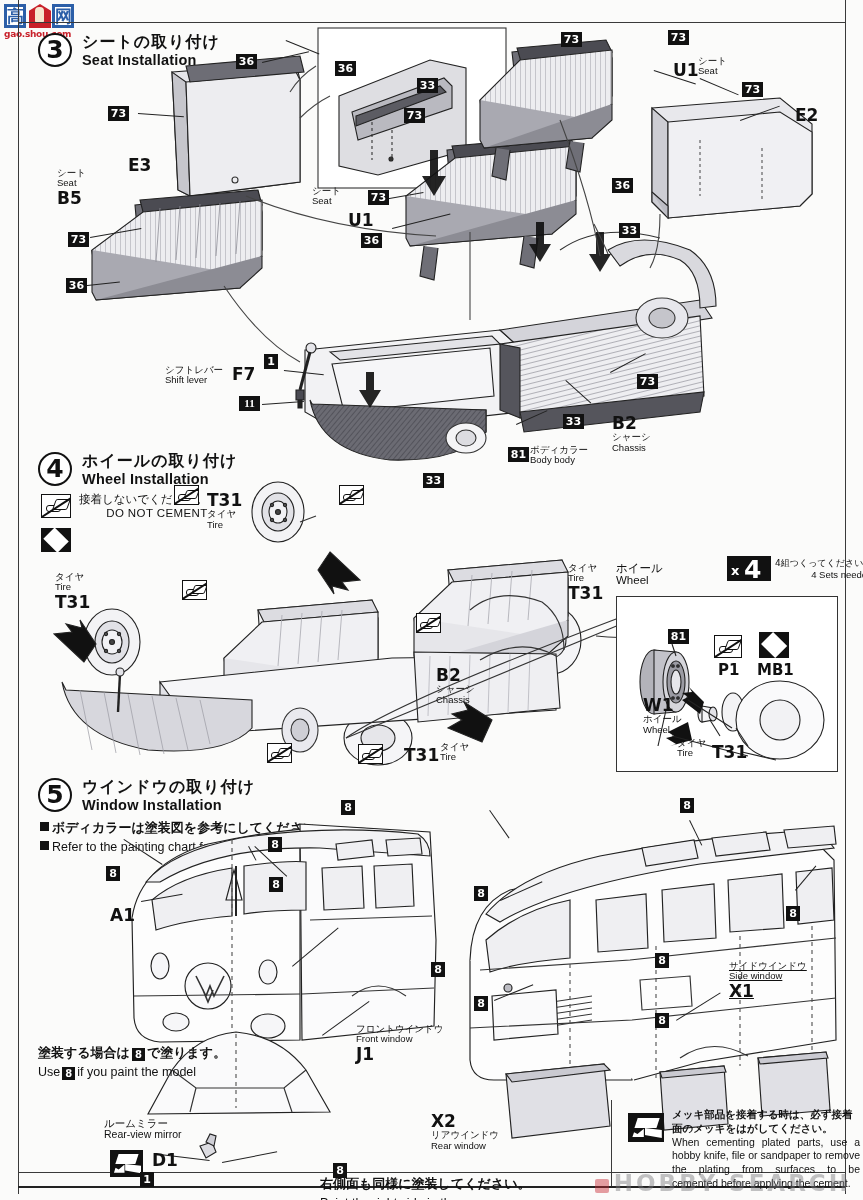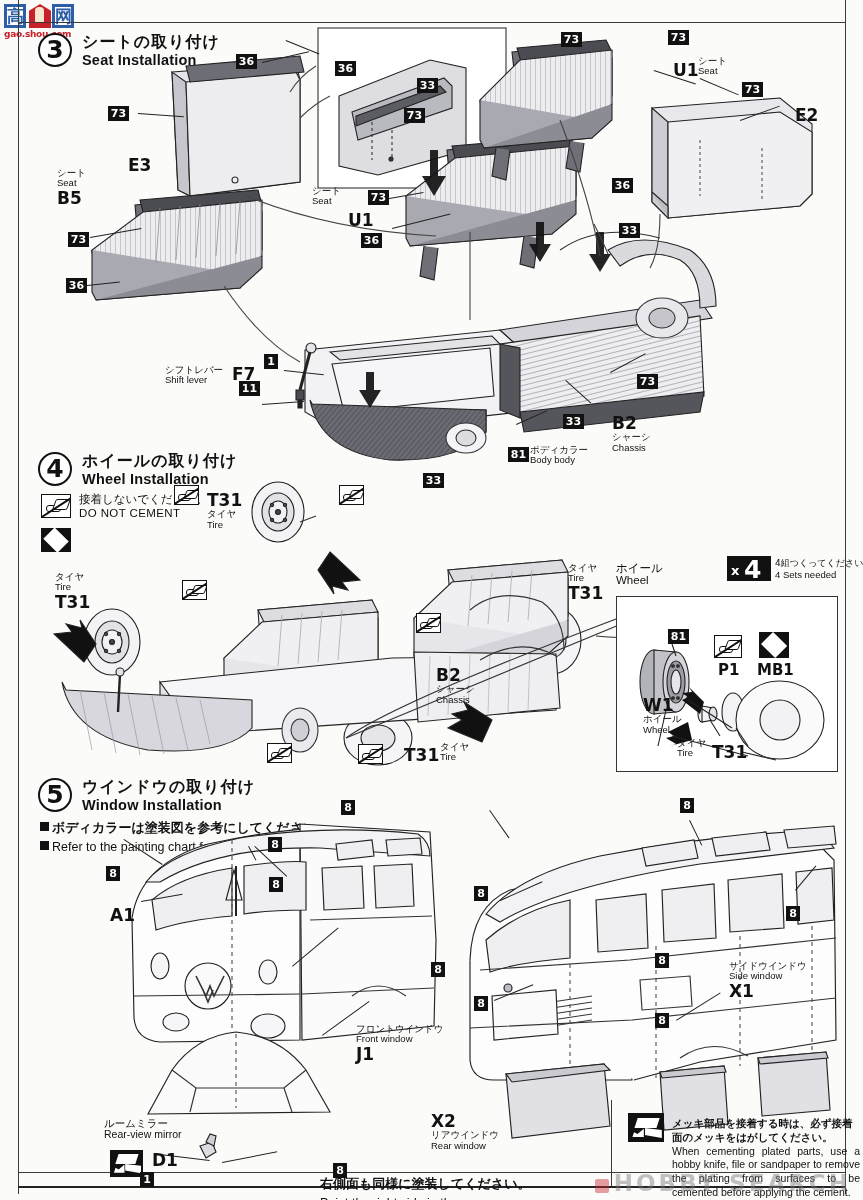--- a/index.html
+++ b/index.html
@@ -79,23 +79,23 @@
 
   
   .note{position:absolute;white-space:nowrap;}
   .note .jp{font-size:13px;font-family:"DejaVu Sans",sans-serif;font-weight:bold;line-height:1.5;}
   .note .en{font-size:12.5px;line-height:1.5;}
   .note .sqb{display:inline-block;width:9px;height:9px;background:#111;margin-right:3px;vertical-align:1px;}
   .inlinechip{display:inline-block;background:#111;color:#fff;font-family:"DejaVu Sans",sans-serif;font-weight:bold;font-size:10px;width:13px;height:13px;line-height:13px;text-align:center;vertical-align:-1px;margin:0 2px;}
 
   .legend{position:absolute;white-space:nowrap;}
   .legend .jp{font-size:11.5px;font-family:"DejaVu Sans",sans-serif;line-height:1.25;}
-  .legend .en{font-size:11.5px;letter-spacing:.4px;line-height:1.25;}
-
-  .platednote{position:absolute;width:188px;margin-top:9px;}
+  .legend .en{font-size:11.5px;letter-spacing:.4px;line-height:1.25;text-align:right;}
+
+  .platednote{position:absolute;width:188px;}
   .platednote .jp{font-size:10.5px;font-weight:bold;font-family:"DejaVu Sans",sans-serif;line-height:1.32;}
   .platednote .en{font-size:10.5px;line-height:1.3;text-align:justify;}
 
   
   .panel{position:absolute;border:1px solid #333;background:#fff;box-sizing:border-box;}
 
   
   svg{display:block;overflow:visible;}
   .art{position:absolute;}
 </style>
@@ -262,21 +262,21 @@
   <div class="chip n2" style="left:368px;top:190px;">73</div>
   <div class="chip n2" style="left:361px;top:233px;">36</div>
   <div class="chip n2" style="left:66px;top:278px;">36</div>
   <div class="chip n2" style="left:68px;top:232px;">73</div>
   <div class="chip n2" style="left:619px;top:223px;">33</div>
   <div class="chip n2" style="left:563px;top:414px;">33</div>
   <div class="chip n2" style="left:423px;top:473px;">33</div>
   <div class="chip n2" style="left:508px;top:447px;">81</div>
   <div class="chip n2" style="left:637px;top:374px;">73</div>
   <div class="chip n1" style="left:264px;top:354px;">1</div>
-  <div class="chip n2" style="left:239px;top:381px;">11</div>
+  <div class="chip n2" style="left:239px;top:396px;font-family:Liberation Serif, serif;">11</div>
 
   <div class="lbl stack" style="left:128px;top:156px;">
     <span class="code">E3</span>
   </div>
   <div class="lbl stack" style="left:57px;top:168px;">
     <div class="jp">シート</div>
     <div class="en">Seat</div>
     <div class="code">B5</div>
   </div>
   <div class="lbl stack" style="left:312px;top:186px;">
@@ -680,31 +680,39 @@
   <div class="chip n1" style="left:333px;top:1163px;">8</div>
 
   <div class="lbl" style="left:110px;top:905px;">
     <span class="code">A1</span>
   </div>
   <div class="lbl stack" style="left:356px;top:1024px;">
     <div class="jp">フロントウインドウ</div>
     <div class="en">Front window</div>
     <div class="code">J1</div>
   </div>
-  <div class="lbl stack" style="left:729px;top:961px;">
+  <div class="lbl stack" style="left:729px;top:961px;text-decoration:underline;">
     <div class="jp">サイドウインドウ</div>
     <div class="en">Side window</div>
     <div class="code">X1</div>
   </div>
   <div class="lbl stack" style="left:431px;top:1112px;">
     <div class="code">X2</div>
     <div class="jp">リアウインドウ</div>
     <div class="en">Rear window</div>
   </div>
 
+  <div class="note" style="left:38px;top:1043px;">
+    <div class="jp">
+      <span>塗装する場合は</span><span class="inlinechip">8</span><span>で塗ります。</span>
+    </div>
+    <div class="en">
+      <span>Use</span><span class="inlinechip">8</span><span>if you paint the model</span>
+    </div>
+  </div>
 
   <div class="lbl stack" style="left:104px;top:1118px;">
     <div class="jp" style="font-size:10.5px;">ルームミラー</div>
     <div class="en" style="font-size:10.5px;">Rear-view mirror</div>
   </div>
   <div class="icon-plated" style="left:110px;top:1150px;width:33px;height:27px;">
     <div class="k1"></div>
       <div class="k2"></div>
       <div class="ar"></div>
   </div>

